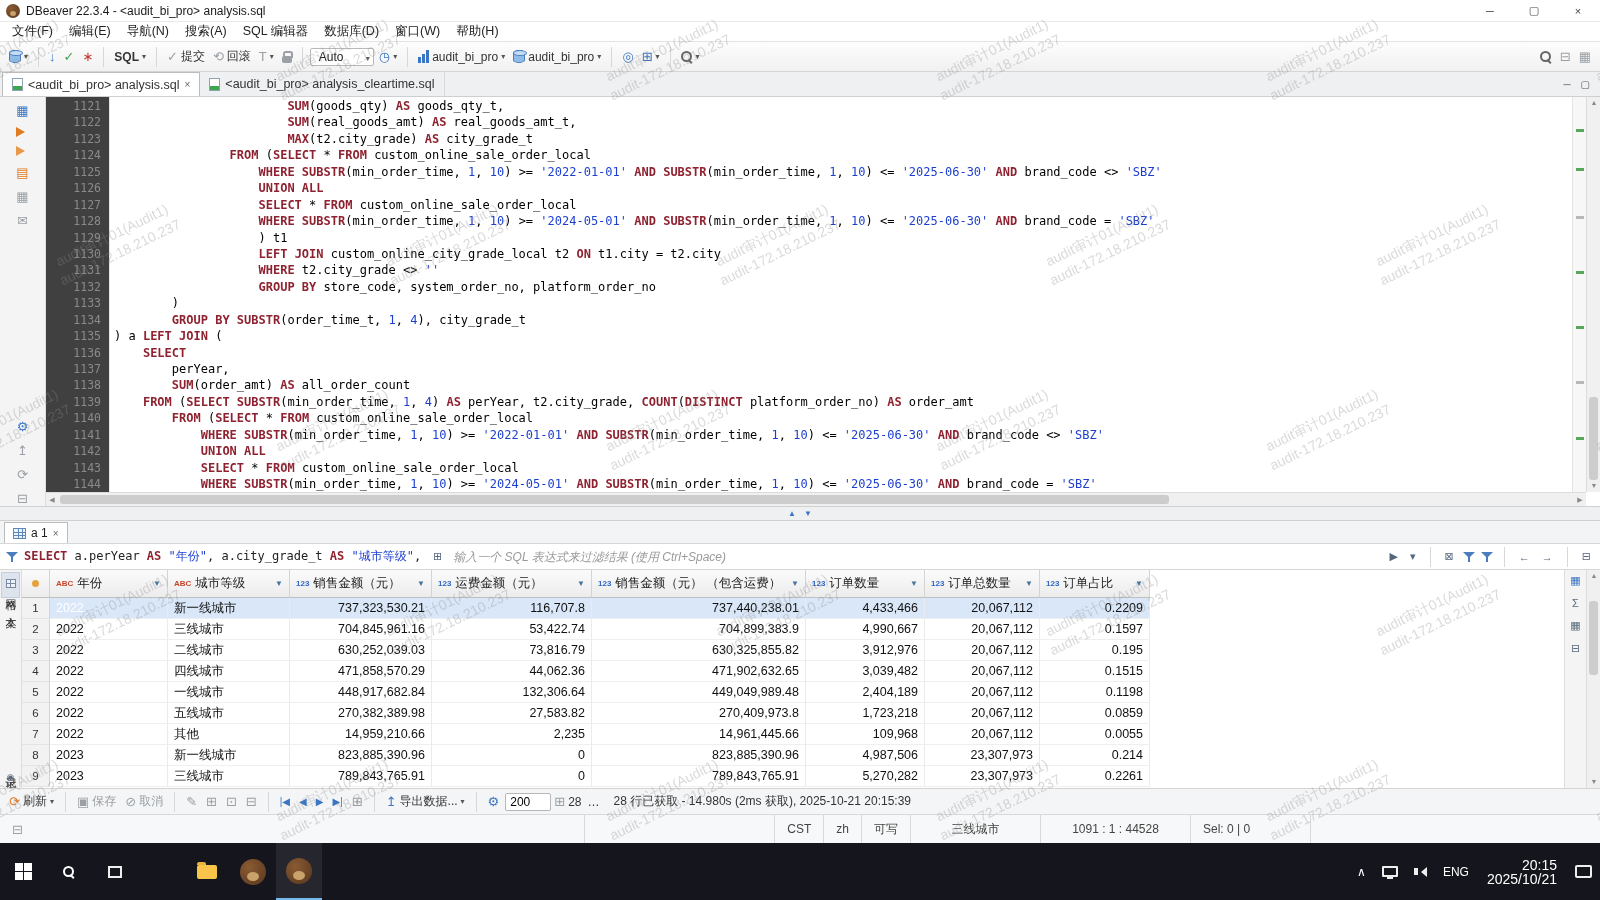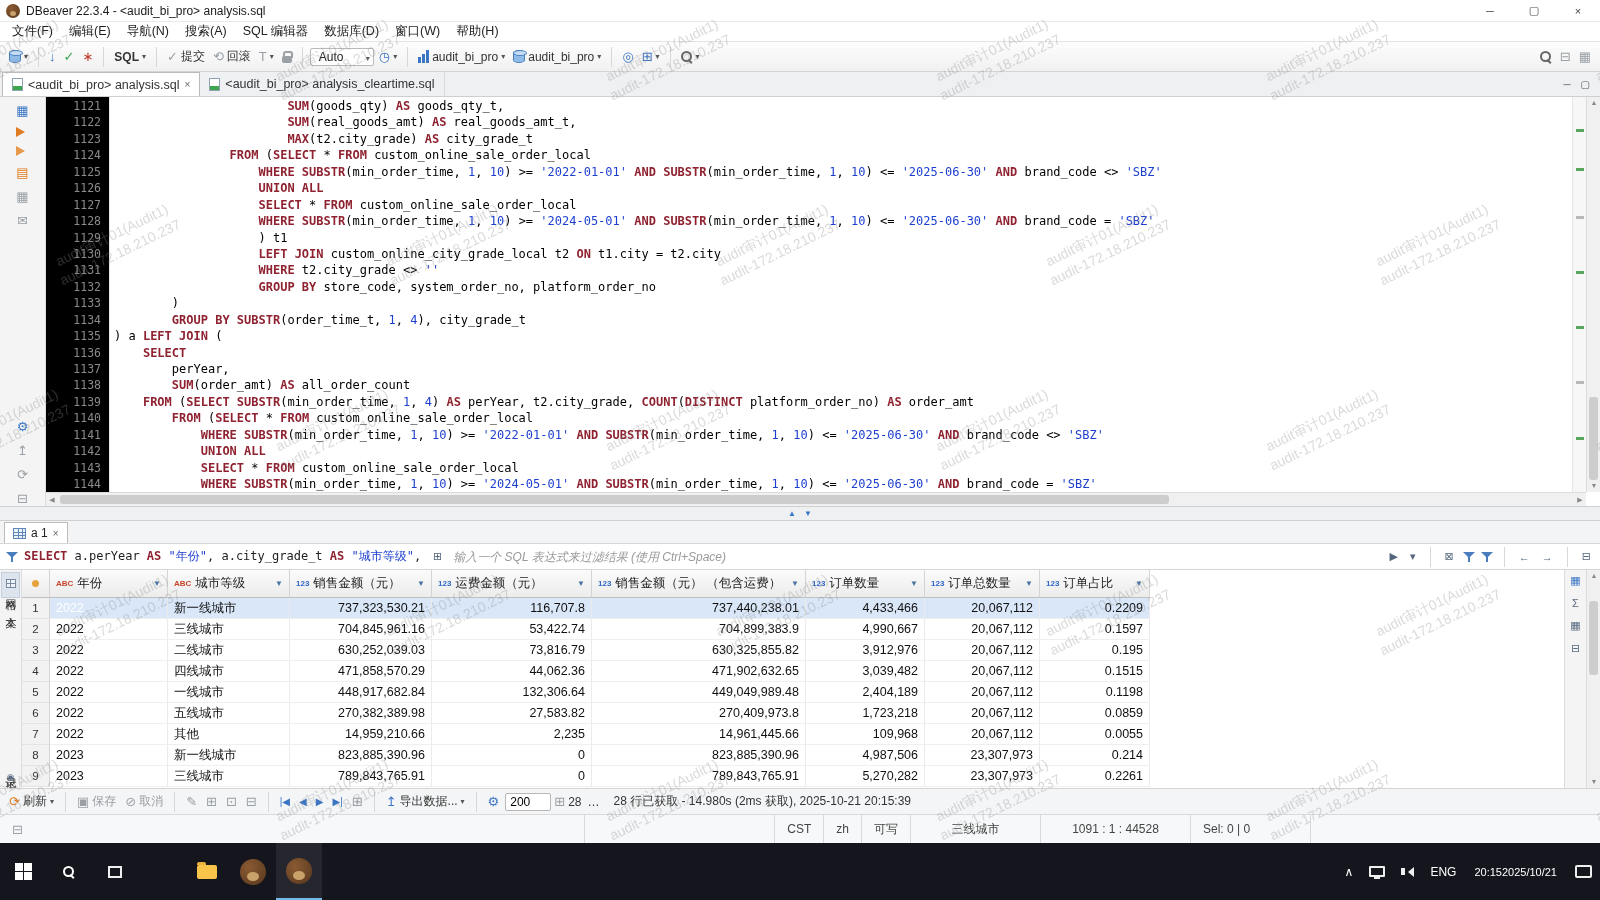--- a/index.html
+++ b/index.html
@@ -39,21 +39,21 @@
   .fico::after{content:"";position:absolute;left:0;bottom:0;width:100%;height:4px;background:#3da64f;}
   .tclose{font-size:10px;color:#666;}
   .tab-corner{margin-left:auto;display:flex;gap:10px;padding:0 10px 6px 0;color:#555;font-size:10px;}
   
   .editor{position:absolute;top:97px;left:0;right:0;height:409px;background:#fff;}
   .rail{position:absolute;top:0;left:0;width:46px;bottom:0;background:#f4f4f4;border-right:1px solid #ddd;display:flex;flex-direction:column;align-items:center;padding-top:6px;gap:9px;}
   .rail .spring{flex:1;}
   .railic{font-size:13px;}
   .playtri{width:0;height:0;border:5px solid transparent;border-left:9px solid #e07a1f;}
   .playtri.small{border-left-color:#e8984a;}
-  .gutter{position:absolute;top:0;left:46px;width:64px;bottom:14px;background:#000000;border-right:1px solid #e5e5e5;padding-top:2px;overflow:hidden;}
+  .gutter{position:absolute;top:0;left:46px;width:64px;bottom:14px;background:#404040;border-right:1px solid #e5e5e5;padding-top:2px;overflow:hidden;}
   .lnum{height:16.45px;line-height:16.45px;font:11.5px "DejaVu Sans Mono",monospace;color:#8a8a8a;text-align:right;padding-right:8px;}
   .codearea{position:absolute;top:0;left:110px;right:28px;bottom:14px;padding:2px 0 12px 4px;overflow:hidden;}
   .cline{height:16.45px;line-height:16.45px;font:12px "DejaVu Sans Mono",monospace;white-space:pre;color:#000;}
   .kw{color:var(--kw,#8f2230);font-weight:bold;}
   .str{color:var(--lit,#1d3fd0);}
   .num{color:var(--lit,#1d3fd0);}
   .ruler{position:absolute;top:0;right:14px;width:14px;bottom:14px;background:#f7f7f7;border-left:1px solid #e4e4e4;}
   .ruler i{position:absolute;left:3px;width:8px;height:3px;display:block;}
   .vscroll{position:absolute;top:0;right:0;width:14px;bottom:14px;background:#f0f0f0;border-left:1px solid #dcdcdc;}
   .vscroll .sarrow{position:absolute;left:0;width:14px;height:12px;text-align:center;font-size:7px;color:#888;line-height:12px;}
@@ -131,21 +131,21 @@
   .beaver::after{content:"";position:absolute;left:7px;top:13px;width:12px;height:9px;border-radius:50%;background:#c9a16b;}
   .beaver.s14{width:14px;height:14px;}
   .beaver.s14::after{left:4px;top:7px;width:6px;height:5px;}
   .tray{margin-left:auto;display:flex;align-items:center;}
   .trayitem{display:flex;align-items:center;justify-content:center;padding:0 8px;height:100%;font-size:12px;}
   .monic{width:16px;height:11px;border:2px solid #eee;border-radius:1px;position:relative;}
   .monic::after{content:"";position:absolute;left:3px;bottom:-4px;width:6px;height:2px;background:#eee;}
   .spk{display:flex;align-items:center;}
   .spk .box{width:4px;height:7px;background:#eee;}
   .spk .tri{width:0;height:0;border:5px solid transparent;border-right:6px solid #eee;margin-left:-2px;}
-  .clock{display:flex;flex-direction:row;align-items:flex-end;justify-content:center;font-size:11px;line-height:14px;padding:0 10px;}
+  .clock{display:flex;flex-direction:column;align-items:flex-end;justify-content:center;font-size:14px;line-height:14px;padding:0 10px;}
   .notif{width:17px;height:13px;border:2px solid #eee;border-radius:2px;}
   
   #watermarks{position:absolute;inset:0;pointer-events:none;z-index:100;}
   .wm{position:absolute;transform:rotate(-26deg);color:var(--wmcol,rgba(140,140,140,.32));font-size:14px;line-height:19px;text-align:center;white-space:nowrap;}
 </style>
 </head>
 <body>
 
 <div id="screen">
 

